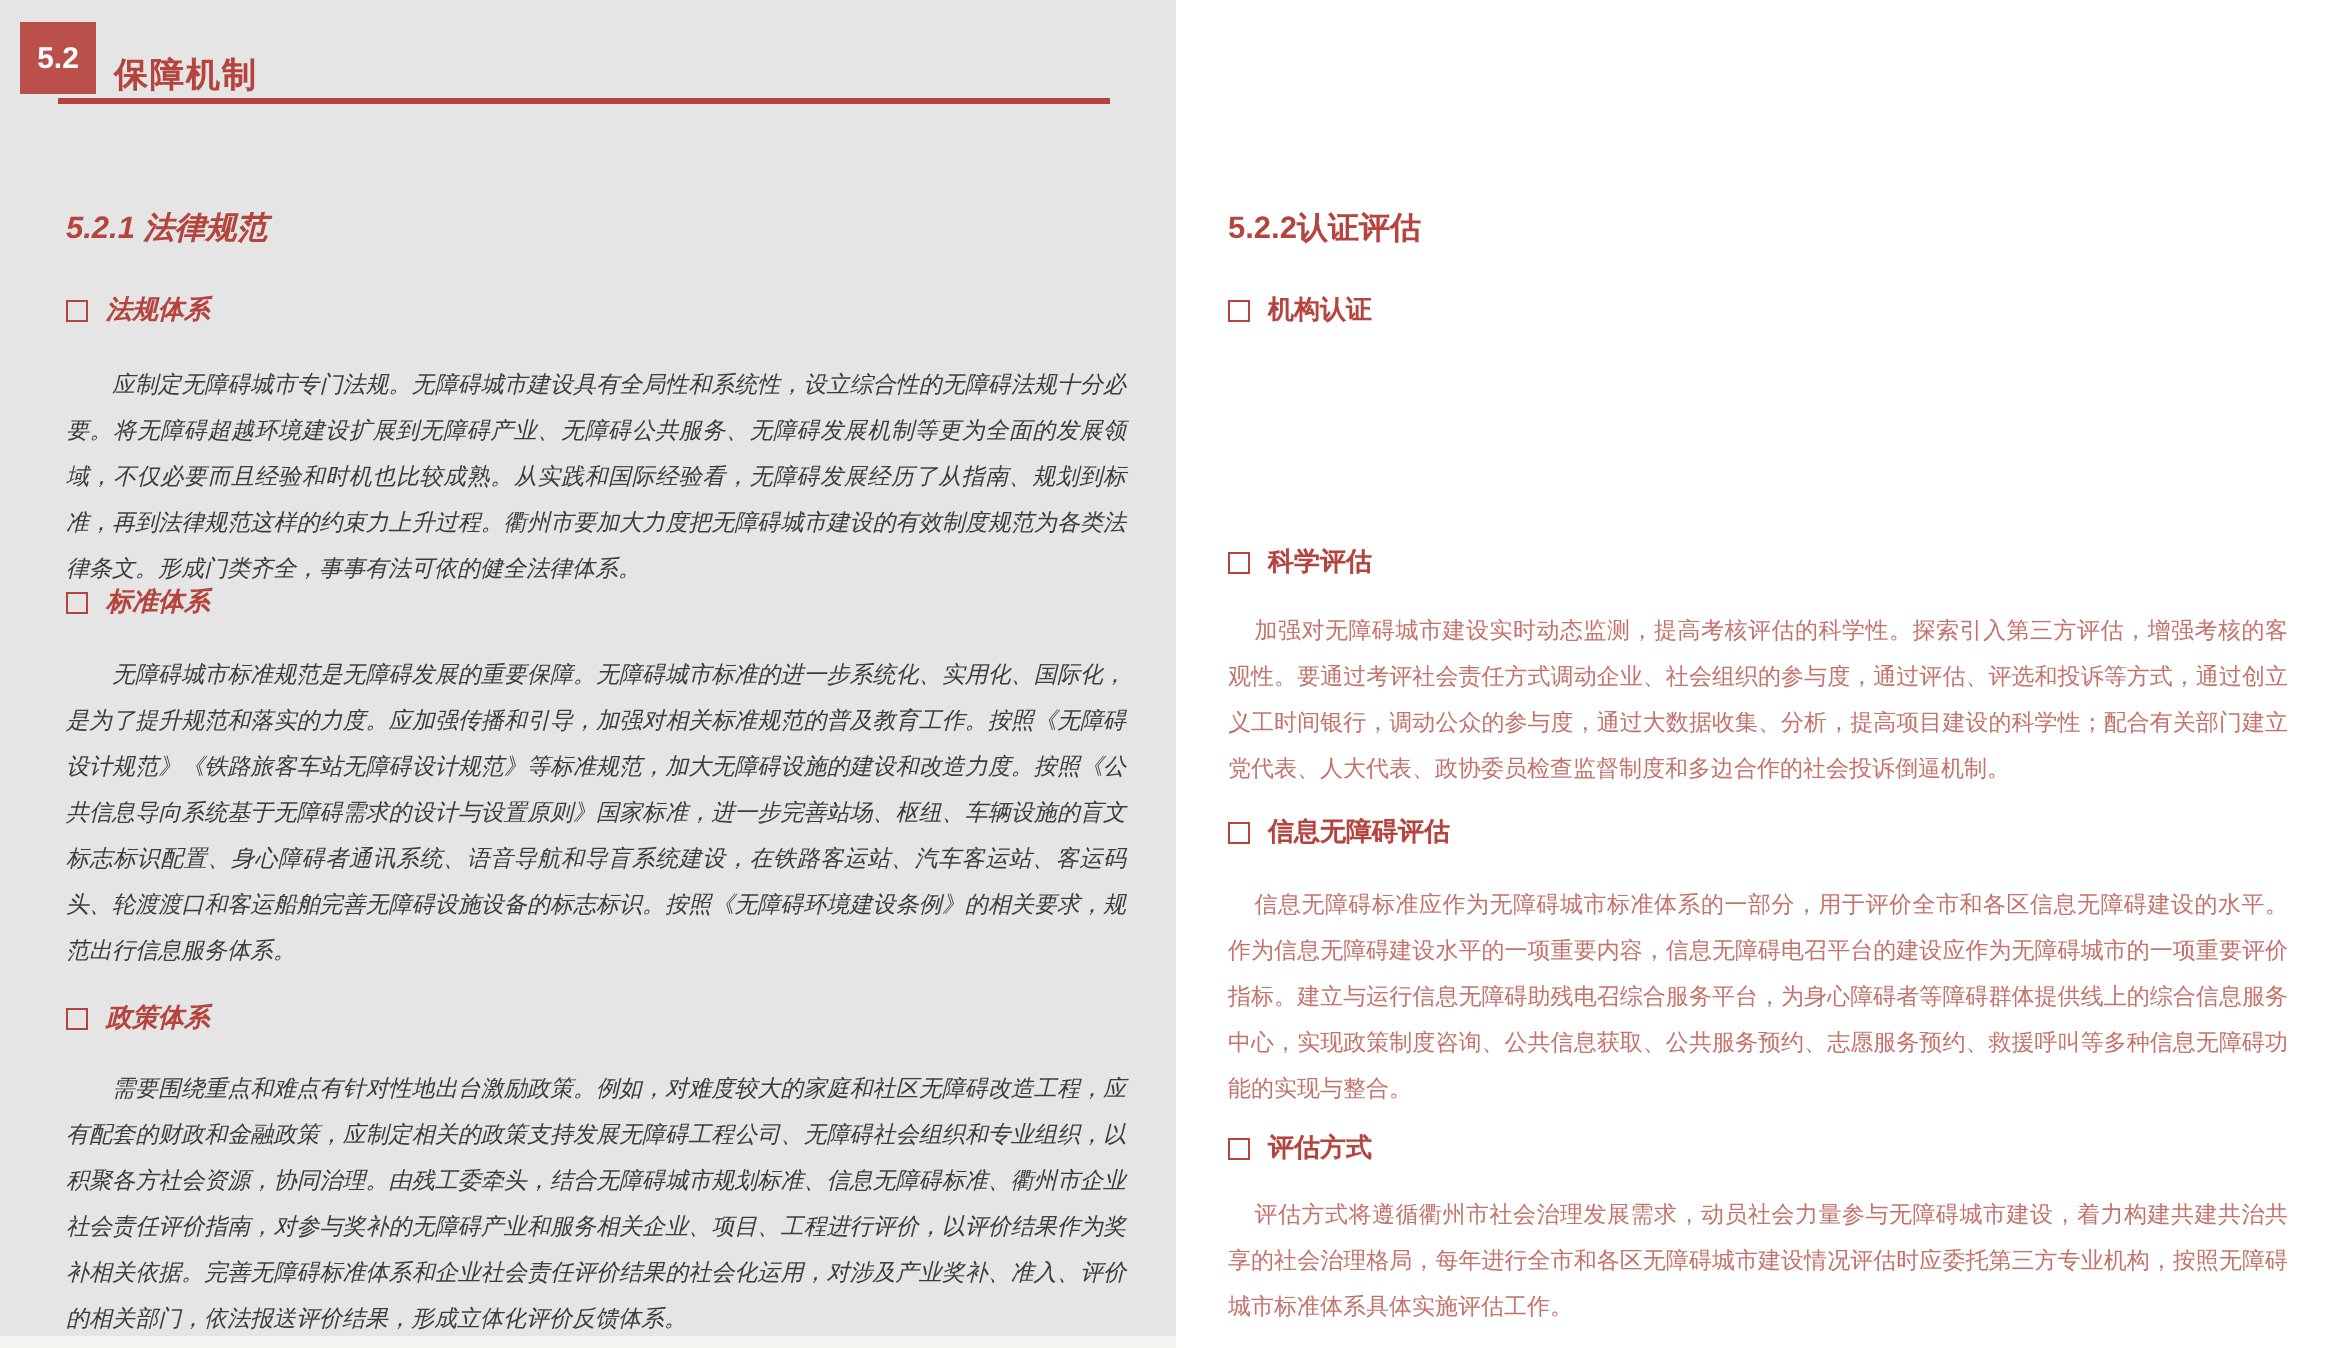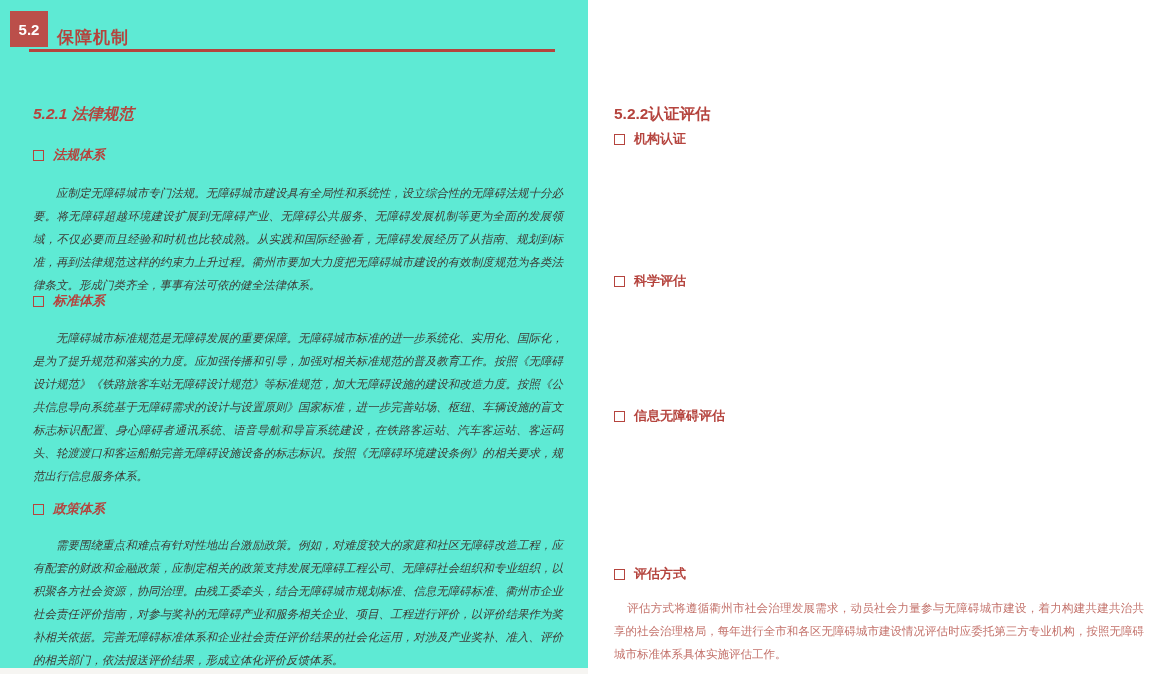--- a/index.html
+++ b/index.html
@@ -3,21 +3,21 @@
 <meta charset="utf-8">
 <style>
   html,body{margin:0;padding:0;}
   body{
     width:1165px;height:674px;overflow:hidden;
     font-family:"Liberation Sans","DejaVu Sans",sans-serif;
     background:#ffffff;
   }
   .spread{position:relative;width:1165px;height:674px;}
   .page{position:absolute;top:0;height:674px;}
-  .page-left{left:0;width:596px;background:#5eead4;}
+  .page-left{left:0;width:596px;background:#e5e5e5;}
   .page-left::after{
     content:"";position:absolute;left:0;bottom:0;width:100%;height:6px;
     background:#f6f5f2;
   }
   .page-right{left:588px;width:509px;background:#ffffff;}
 
   .badge{
     position:absolute;left:10px;top:11px;width:38px;height:36px;
     background:#bb4f4a;color:#ffffff;font-weight:bold;font-size:15px;
     display:flex;align-items:center;justify-content:center;
@@ -79,34 +79,36 @@
       <span class="sq"></span>
       <span>政策体系</span>
     </div>
     <p class="para dark lx" style="top:534px;">需要围绕重点和难点有针对性地出台激励政策。例如，对难度较大的家庭和社区无障碍改造工程，应有配套的财政和金融政策，应制定相关的政策支持发展无障碍工程公司、无障碍社会组织和专业组织，以积聚各方社会资源，协同治理。由残工委牵头，结合无障碍城市规划标准、信息无障碍标准、衢州市企业社会责任评价指南，对参与奖补的无障碍产业和服务相关企业、项目、工程进行评价，以评价结果作为奖补相关依据。完善无障碍标准体系和企业社会责任评价结果的社会化运用，对涉及产业奖补、准入、评价的相关部门，依法报送评价结果，形成立体化评价反馈体系。</p>
   </div>
 
   <div class="page page-right">
 
     <h2 class="section-heading rx" style="top:104px;margin:0;">5.2.2认证评估</h2>
 
-    <div class="sub-title rx" style="top:130px;">
+    <div class="sub-title rx" style="top:146px;">
       <span class="sq"></span>
       <span>机构认证</span>
     </div>
 
     <div class="sub-title rx" style="top:272px;">
       <span class="sq"></span>
       <span>科学评估</span>
     </div>
+    <p class="para red rx" style="top:305px;">加强对无障碍城市建设实时动态监测，提高考核评估的科学性。探索引入第三方评估，增强考核的客观性。要通过考评社会责任方式调动企业、社会组织的参与度，通过评估、评选和投诉等方式，通过创立义工时间银行，调动公众的参与度，通过大数据收集、分析，提高项目建设的科学性；配合有关部门建立党代表、人大代表、政协委员检查监督制度和多边合作的社会投诉倒逼机制。</p>
 
     <div class="sub-title rx" style="top:407px;">
       <span class="sq"></span>
       <span>信息无障碍评估</span>
     </div>
+    <p class="para red rx" style="top:442px;">信息无障碍标准应作为无障碍城市标准体系的一部分，用于评价全市和各区信息无障碍建设的水平。作为信息无障碍建设水平的一项重要内容，信息无障碍电召平台的建设应作为无障碍城市的一项重要评价指标。建立与运行信息无障碍助残电召综合服务平台，为身心障碍者等障碍群体提供线上的综合信息服务中心，实现政策制度咨询、公共信息获取、公共服务预约、志愿服务预约、救援呼叫等多种信息无障碍功能的实现与整合。</p>
 
     <div class="sub-title rx" style="top:565px;">
       <span class="sq"></span>
       <span>评估方式</span>
     </div>
     <p class="para red rx" style="top:597px;">评估方式将遵循衢州市社会治理发展需求，动员社会力量参与无障碍城市建设，着力构建共建共治共享的社会治理格局，每年进行全市和各区无障碍城市建设情况评估时应委托第三方专业机构，按照无障碍城市标准体系具体实施评估工作。</p>
   </div>
 
 </div>
 

